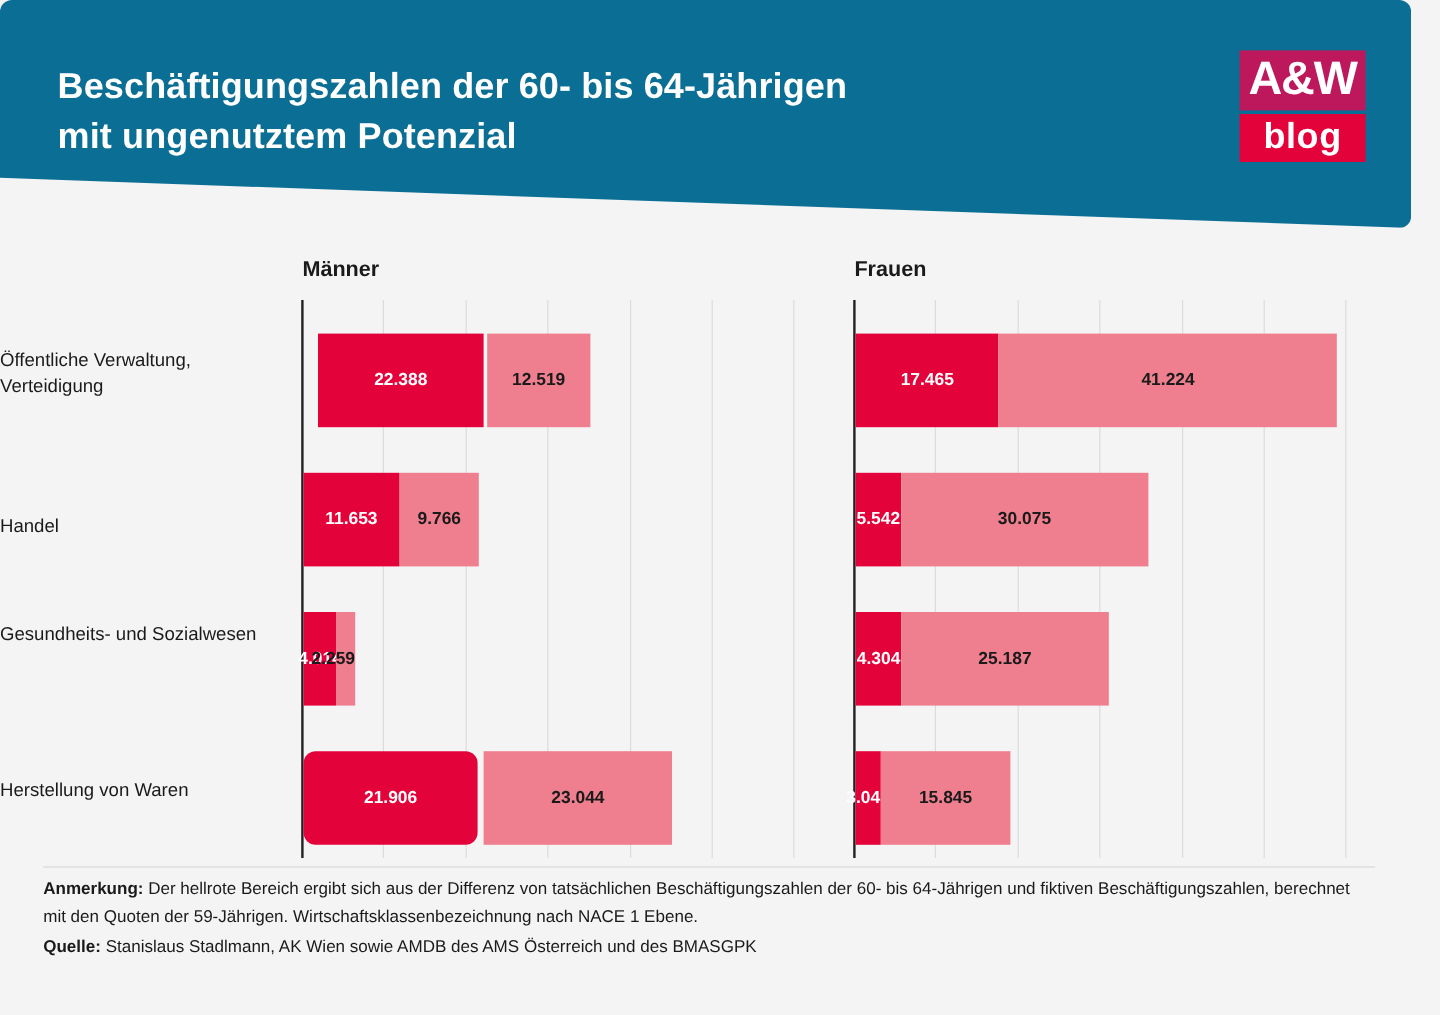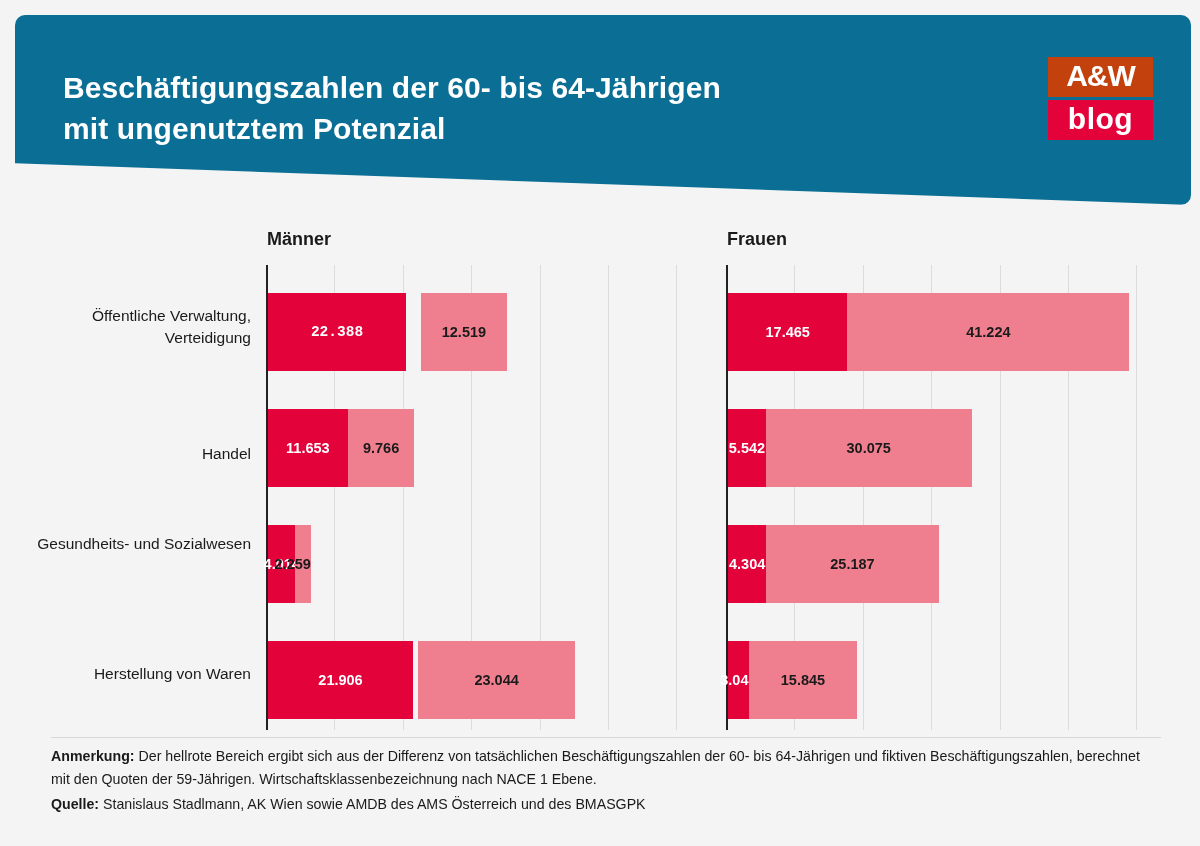--- a/index.html
+++ b/index.html
@@ -12,21 +12,21 @@
     background: #ffffff;
     font-family: "Liberation Sans", sans-serif;
     overflow: hidden;
   }
   .page {
     position: relative;
     width: 1200px;
     height: 846px;
     background: #f4f4f4;
     box-sizing: border-box;
-    padding: 15px;
+    padding: 0;
   }
   .canvas {
     position: relative;
     width: 1176px;
     height: 822px;
     background: #f4f4f4;
   }
 
   
   .banner {
@@ -52,23 +52,23 @@
     letter-spacing: 0.1px;
   }
   .logo {
     position: absolute;
     right: 38px;
     top: 42px;
     width: 105px;
     text-align: center;
   }
   .logo-top {
-    background: #c2410c;
+    background: #be185d;
     color: #ffffff;
-    font-size: 30px;
+    font-size: 39px;
     font-weight: bold;
     letter-spacing: -1px;
     padding: 2px 6px 4px;
     display: block;
   }
   .logo-bottom {
     background: #e4023b;
     color: #ffffff;
     font-size: 30px;
     font-weight: bold;
@@ -108,21 +108,20 @@
     position: absolute;
     left: 0;
     top: 0;
     width: 248px;
     height: 465px;
   }
   .cat-label {
     position: absolute;
     right: 12px;
     width: 236px;
-    text-align: right;
     font-size: 15.5px;
     color: #1a1a1a;
     line-height: 1.45;
   }
 
   .plot {
     position: absolute;
     top: 0;
     height: 465px;
   }
@@ -232,21 +231,21 @@
           </div>
         <div class="plot men" id="plot-men">
           <div class="axis"></div>
         <div class="gridline" style="left: 68.3871px;"></div>
             <div class="gridline" style="left: 136.774px;"></div>
             <div class="gridline" style="left: 205.161px;"></div>
             <div class="gridline" style="left: 273.548px;"></div>
             <div class="gridline" style="left: 341.935px;"></div>
             <div class="gridline" style="left: 410.323px;"></div>
             <div class="bar-row" style="top: 28px;">
-              <div class="seg actual" style="left: 0px; width: 138px; font-family: Liberation Mono, monospace;">
+              <div class="seg actual" style="left: 12px; width: 138px;">
                 <span>22.388</span>
               </div>
               <div class="seg diff" style="left: 153.105px; width: 85.6138px;">
                 <span>12.519</span>
               </div>
             </div>
             <div class="bar-row" style="top: 144px;">
               <div class="seg actual" style="left: 0px; width: 79.6915px;">
                 <span>11.653</span>
               </div>
@@ -256,21 +255,21 @@
             </div>
             <div class="bar-row" style="top: 260px;">
               <div class="seg actual" style="left: 0px; width: 27.4506px;">
                 <span>4.014</span>
               </div>
               <div class="seg diff" style="left: 27.4506px; width: 15.4486px; justify-content: flex-end;">
                 <span>2.259</span>
               </div>
             </div>
             <div class="bar-row" style="top: 376px;">
-              <div class="seg actual" style="left: 0px; width: 145px;">
+              <div class="seg actual" style="left: 0px; width: 145px; border-radius: 10px;">
                 <span>21.906</span>
               </div>
               <div class="seg diff" style="left: 149.809px; width: 157.591px;">
                 <span>23.044</span>
               </div>
             </div>
           </div>
         <div class="plot women" id="plot-women">
           <div class="axis"></div>
         <div class="gridline" style="left: 68.3871px;"></div>

